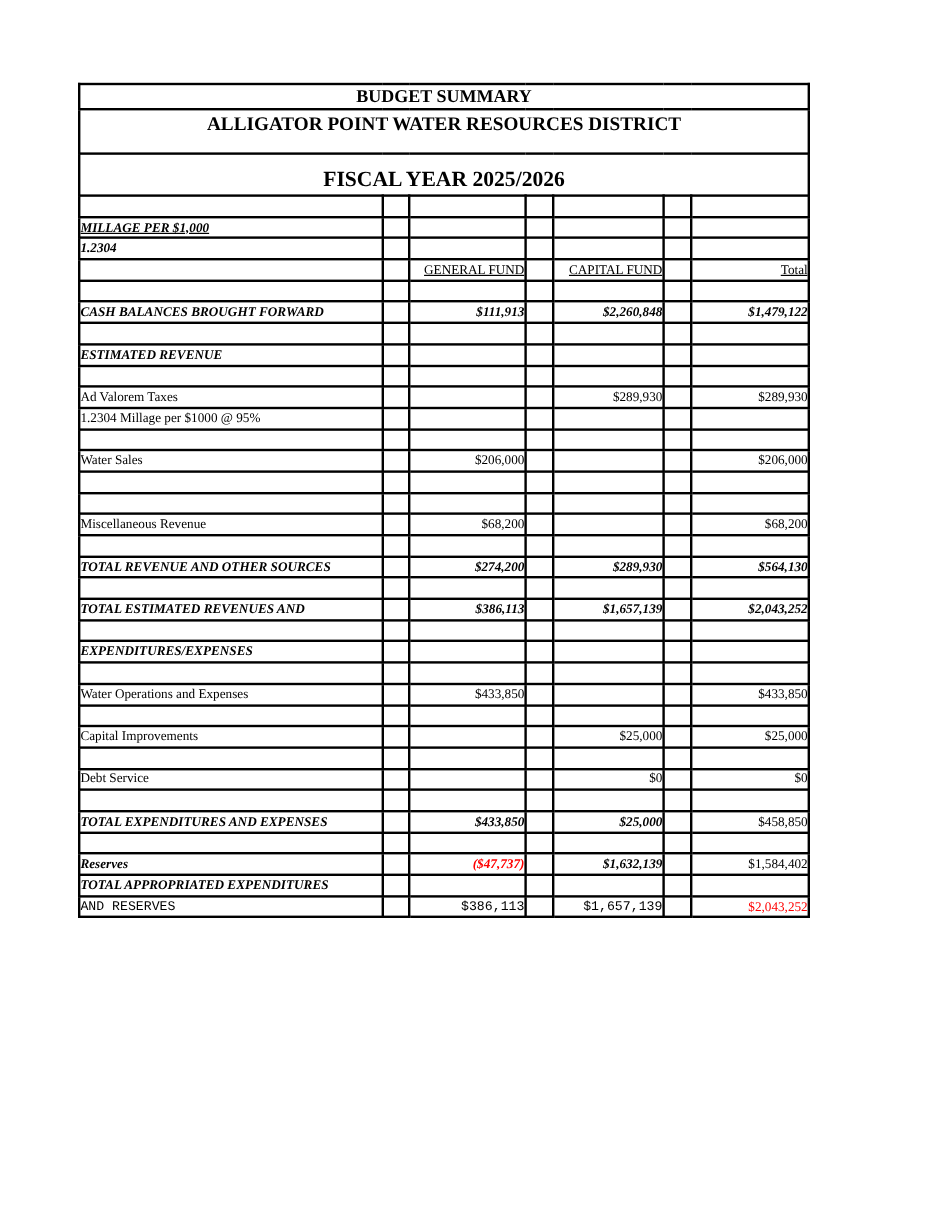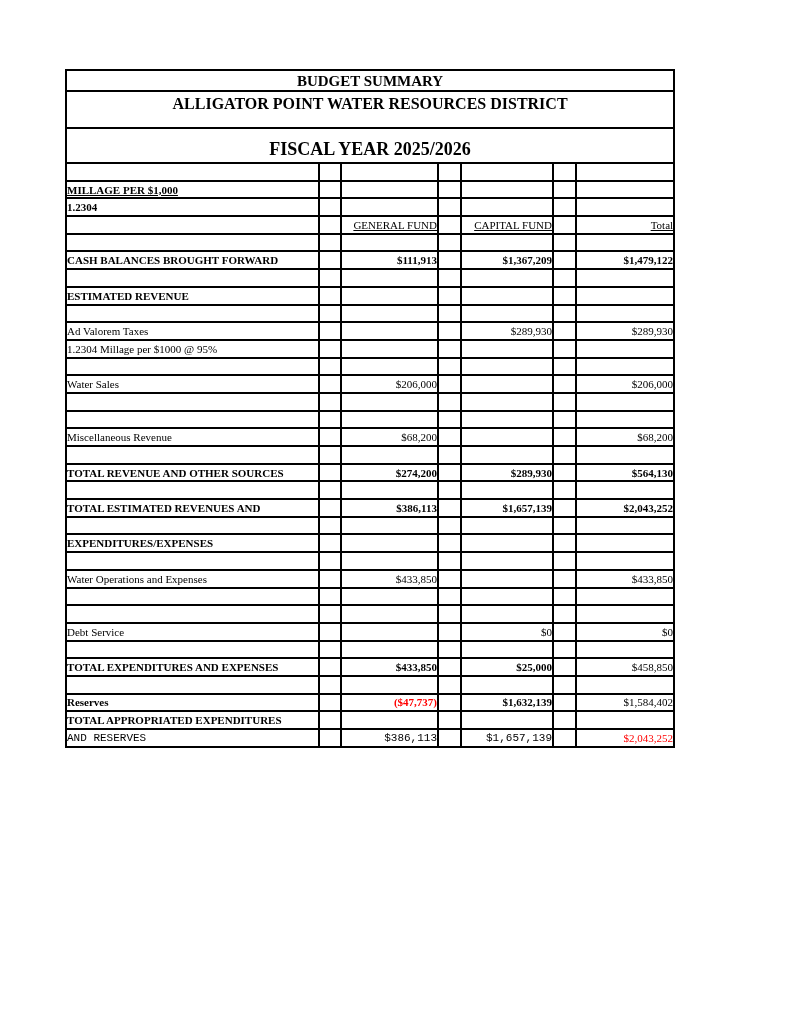--- a/index.html
+++ b/index.html
@@ -29,21 +29,21 @@
   tr.title-1 { height: 21px; }
   tr.title-1 td { font-size: 15px; font-weight: bold; text-align: center; vertical-align: middle; }
   tr.title-2 { height: 37px; }
   tr.title-2 td { font-size: 16px; font-weight: bold; text-align: center; vertical-align: bottom; padding-bottom: 16px; }
   tr.title-3 { height: 35px; }
   tr.title-3 td { font-size: 18px; font-weight: bold; text-align: center; vertical-align: bottom; padding-bottom: 6px; }
   tr.data-row { height: 17.7px; }
   td.lab { text-align: left; padding-left: 2px; }
   td.val { text-align: right; padding-right: 3px; }
   td.sp  { }
-  .b   { font-weight: bold; }
+  .b   { font-weight: bold; font-style: italic; }
   .u   { text-decoration: underline; }
   .red { color: var(--neg-red, #ff0000); }
   .lg  { font-size: 14px; line-height: 16px; font-family: Liberation Mono, monospace; }
   .c   { text-align: center; padding-right: 0; }
 </style>
 </head>
 <body>
 
 <div class="page">
   <table class="budget">
@@ -110,21 +110,21 @@
           <td class="sp"></td>
           <td class="val"></td>
           <td class="sp"></td>
           <td class="val"></td>
         </tr>
         <tr class="data-row">
           <td class="lab b">CASH BALANCES BROUGHT FORWARD</td>
           <td class="sp"></td>
           <td class="val b">$111,913</td>
           <td class="sp"></td>
-          <td class="val b">$1,367,209</td>
+          <td class="val b">$2,260,848</td>
           <td class="sp"></td>
           <td class="val b">$1,479,122</td>
         </tr>
         <tr class="data-row">
           <td class="lab"></td>
           <td class="sp"></td>
           <td class="val"></td>
           <td class="sp"></td>
           <td class="val"></td>
           <td class="sp"></td>
@@ -284,20 +284,29 @@
           <td class="val">$433,850</td>
         </tr>
         <tr class="data-row">
           <td class="lab"></td>
           <td class="sp"></td>
           <td class="val"></td>
           <td class="sp"></td>
           <td class="val"></td>
           <td class="sp"></td>
           <td class="val"></td>
+        </tr>
+        <tr class="data-row">
+          <td class="lab">Capital Improvements</td>
+          <td class="sp"></td>
+          <td class="val"></td>
+          <td class="sp"></td>
+          <td class="val">$25,000</td>
+          <td class="sp"></td>
+          <td class="val">$25,000</td>
         </tr>
         <tr class="data-row">
           <td class="lab"></td>
           <td class="sp"></td>
           <td class="val"></td>
           <td class="sp"></td>
           <td class="val"></td>
           <td class="sp"></td>
           <td class="val"></td>
         </tr>

